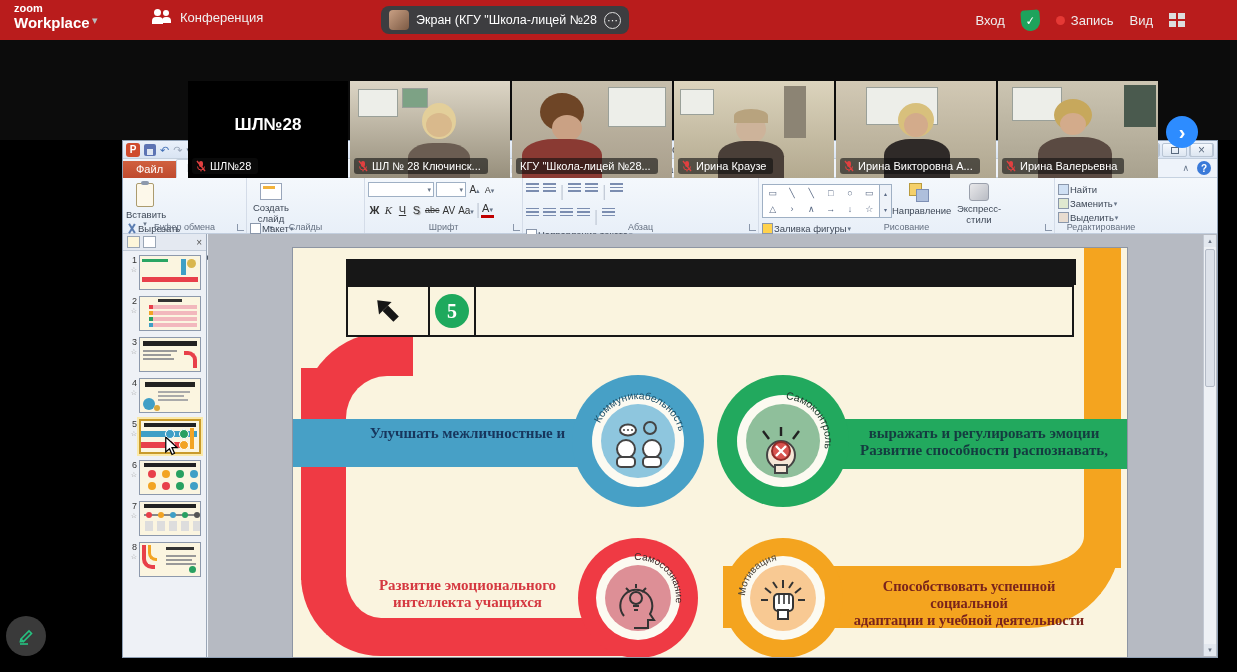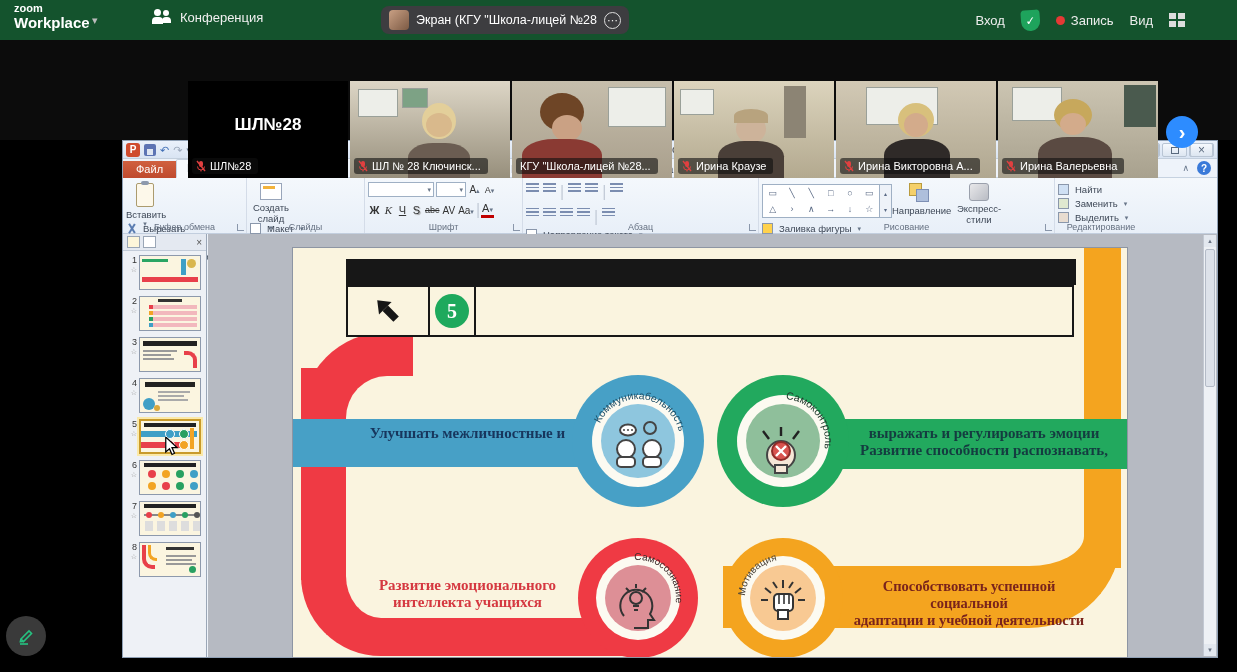--- a/index.html
+++ b/index.html
@@ -1,20 +1,20 @@
 <!DOCTYPE html>
 <html><head>
 <meta charset="utf-8">
 <style>
   *{box-sizing:border-box;margin:0;padding:0}
   html,body{width:1237px;height:672px;overflow:hidden}
   body{position:relative;background:#000;font-family:"Liberation Sans",sans-serif;-webkit-font-smoothing:antialiased}
 
   
-  .topbar{position:absolute;left:0;top:0;width:1237px;height:40px;background:#14532d;color:#eee;z-index:50}
+  .topbar{position:absolute;left:0;top:0;width:1237px;height:40px;background:#b91c1c;color:#eee;z-index:50}
   .zlogo{position:absolute;left:14px;top:3px;line-height:1.05}
   .zlogo .l1{font-size:11px;font-weight:700;color:#fff}
   .zlogo .l2{font-size:15px;font-weight:700;color:#fff}
   .zlogo-chev{position:absolute;left:92px;top:14px;color:#bbb;font-size:11px}
   .conf{position:absolute;left:152px;top:9px;display:flex;align-items:center;gap:8px;font-size:13px;color:#f0f0f0}
   .ppl{position:relative;width:20px;height:16px}
   .ppl i{position:absolute;background:#fff;border-radius:50%}
   .ppl .h1{left:2px;top:0;width:7px;height:7px}.ppl .h2{left:11px;top:1px;width:6px;height:6px}
   .ppl .b1{left:0;top:8px;width:11px;height:7px;border-radius:4px 4px 0 0}
   .ppl .b2{left:10px;top:8px;width:9px;height:6px;border-radius:4px 4px 0 0}
@@ -68,21 +68,21 @@
   .helpico{width:14px;height:14px;border-radius:50%;background:#3a7ad9;color:#fff;font-size:10px;font-weight:700;display:flex;align-items:center;justify-content:center}
   .collapseico{color:#6b7a8e;font-size:9px}
 
   .ribbon{position:absolute;left:0;top:37px;right:0;height:56px;background:linear-gradient(#f4f8fc,#e8eff8);border-bottom:1px solid #c2cede;display:flex}
   .grp{position:relative;height:100%;border-right:1px solid #d4dce8;padding:3px 3px 13px}
   .grp-label{position:absolute;left:0;right:0;bottom:1px;text-align:center;font-size:9px;color:#657081}
   .launcher{position:absolute;right:2px;bottom:2px;width:7px;height:7px;border-left:1px solid #8a97ab;border-bottom:1px solid #8a97ab}
   .bigbtn{float:left;width:38px;height:100%;text-align:center;font-size:9.5px;color:#3d4756;padding-top:2px}
   .bigbtn .bicon{margin:0 auto 2px}
   .smallcol{float:left;display:flex;flex-direction:column;justify-content:flex-start;gap:1px;padding-top:2px}
-  .sbtn{display:flex;align-items:center;gap:6px;font-size:9.5px;color:#3d4756;white-space:nowrap;height:13px}
+  .sbtn{display:flex;align-items:center;gap:1px;font-size:9.5px;color:#3d4756;white-space:nowrap;height:13px}
   .chv{font-size:7px;color:#687689}
   .paste-ico{width:18px;height:24px;background:#fdf8ea;border:1px solid #ab9b6e;border-radius:2px;position:relative}
   .paste-ico:before{content:"";position:absolute;left:4px;top:-3px;width:8px;height:4px;background:#8d99ac;border-radius:2px}
   .newslide-ico{width:22px;height:17px;background:#fff;border:1px solid #98a5ba;position:relative}
   .newslide-ico:before{content:"";position:absolute;left:2px;top:2px;width:12px;height:3px;background:#f2b33c}
   .sc{width:11px;height:11px;position:relative;flex:0 0 auto}
   .sc:before,.sc:after{content:"";position:absolute;left:5px;top:0;width:1.5px;height:11px;background:#5b7db1}
   .sc:before{transform:rotate(32deg)}.sc:after{transform:rotate(-32deg)}
   .cp{width:9px;height:11px;border:1px solid #7a8ba8;background:#fff;box-shadow:2px 2px 0 0 #b9c6da;flex:0 0 auto}
   .br{width:11px;height:4px;background:#caa24a;border-radius:2px;transform:rotate(-38deg);flex:0 0 auto}

